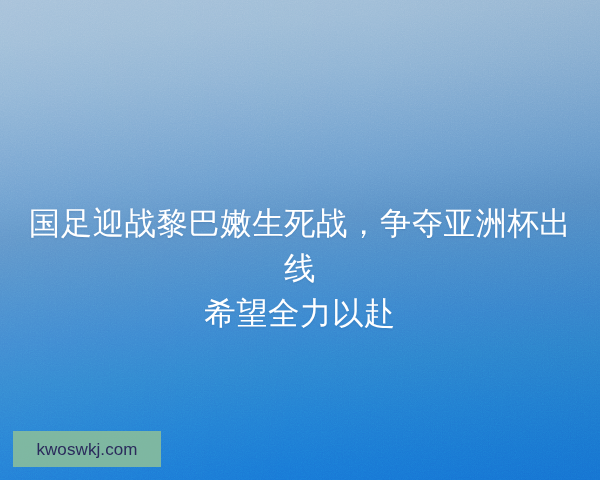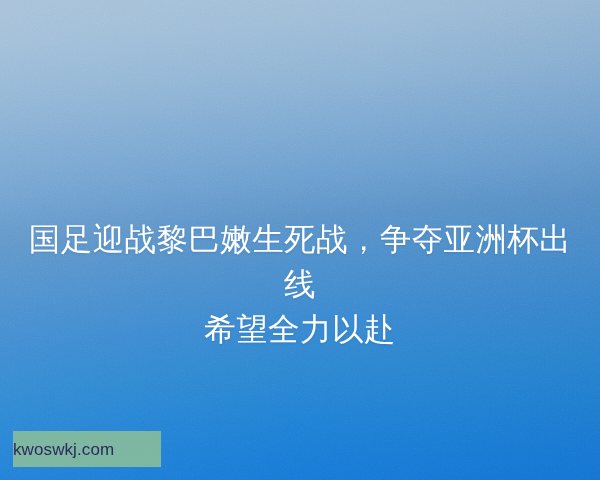--- a/index.html
+++ b/index.html
@@ -66,33 +66,33 @@
     padding: 0 22px;
     box-sizing: border-box;
     text-align: center;
     color: #ffffff;
     font-size: 31.5px;
     line-height: 45px;
     letter-spacing: 0.4px;
     font-weight: 400;
     white-space: pre-line;
     text-shadow: 0 1px 2px rgba(30, 80, 140, 0.22);
-    margin-top: 16px;
   }
 
   
   .watermark {
     position: absolute;
     left: 13px;
     top: 431px;
     width: 148px;
     height: 36px;
     background: rgba(139, 190, 154, 0.88);
     display: flex;
     align-items: center;
+    justify-content: center;
   }
 
   .watermark-text {
     color: #2b2b5c;
     font-size: 17px;
     line-height: 1;
     letter-spacing: 0.1px;
     font-weight: 400;
     white-space: nowrap;
   }

